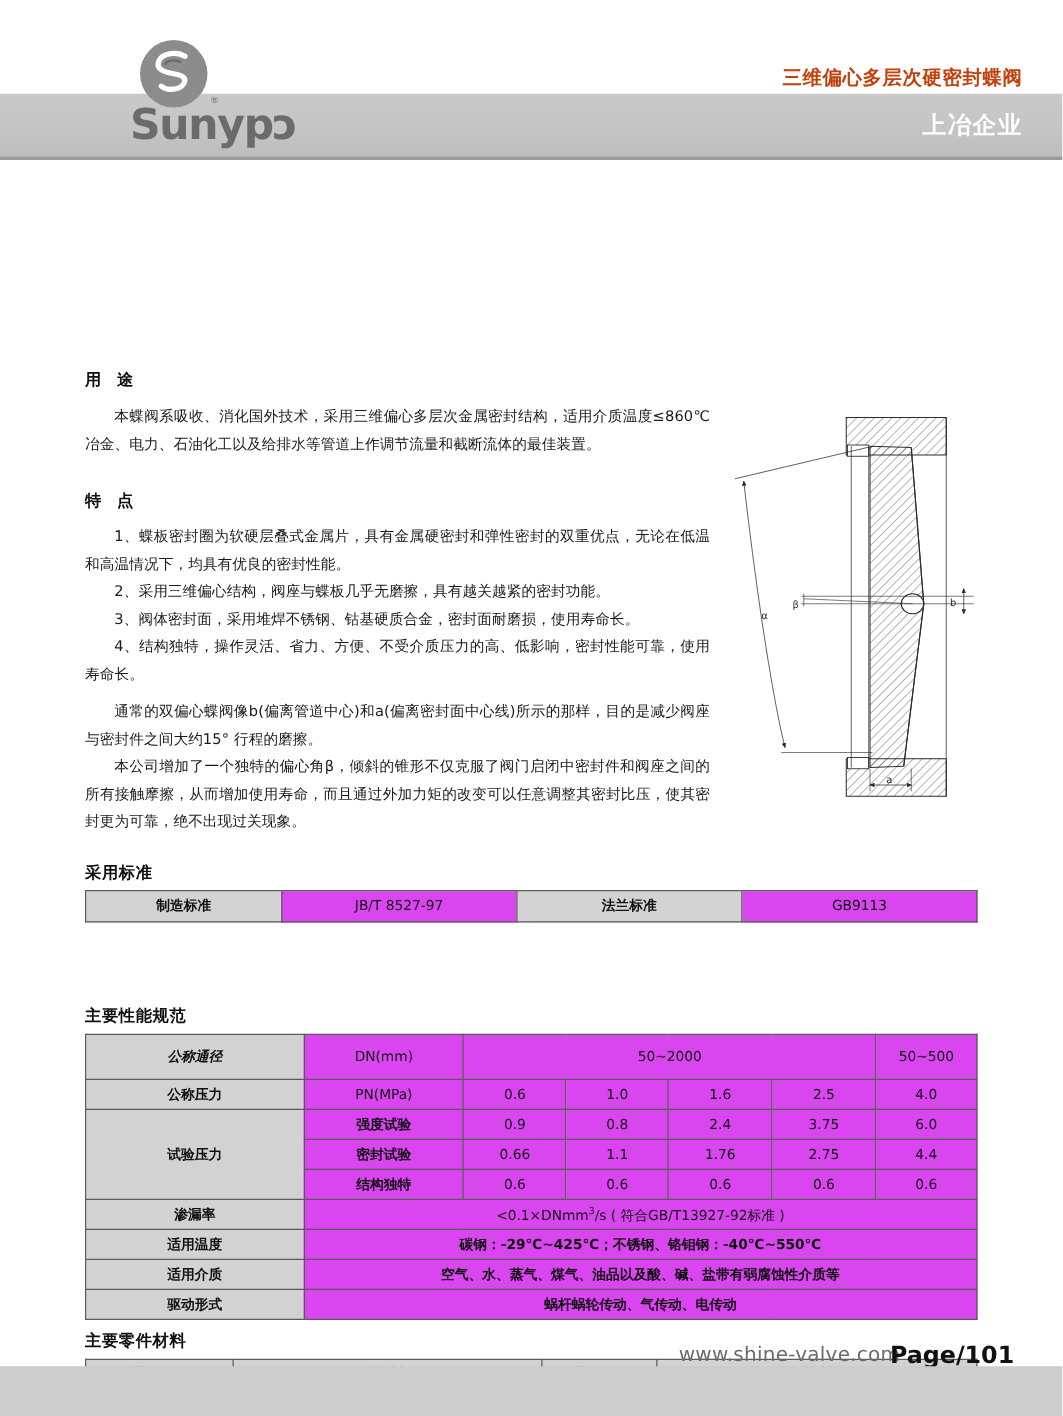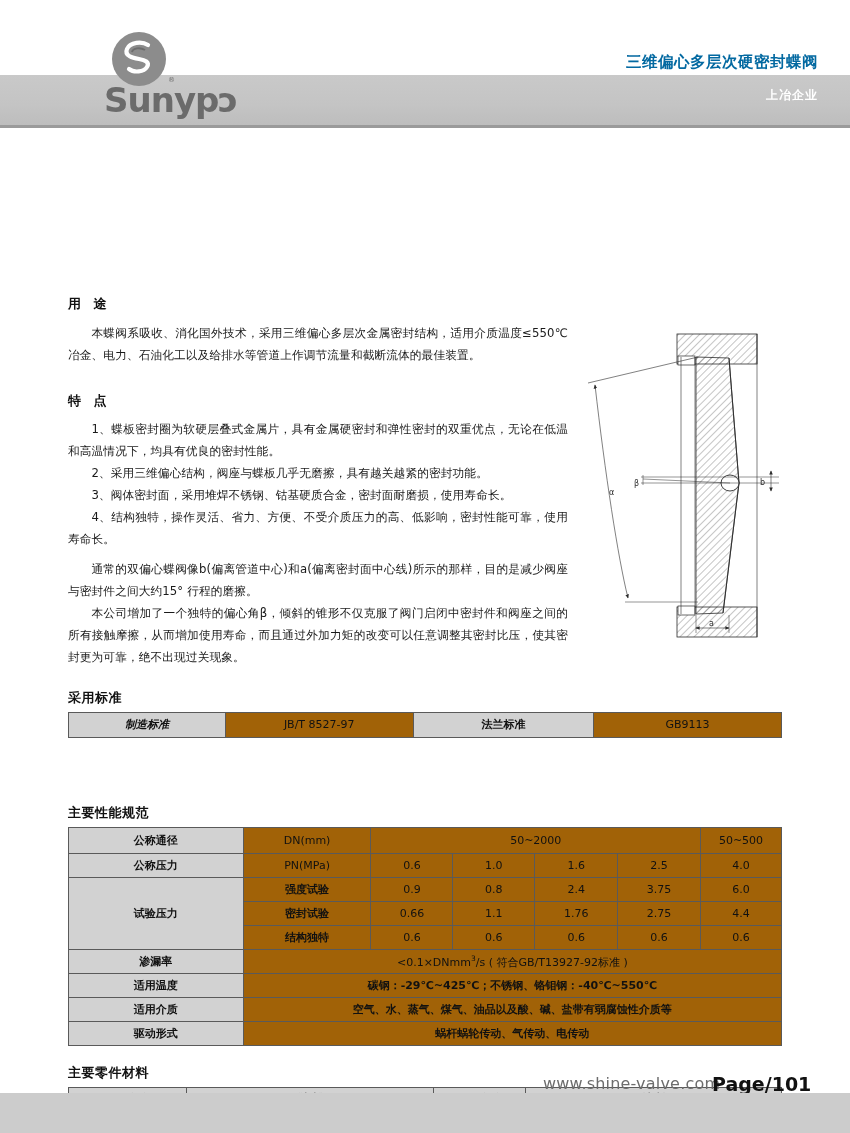--- a/index.html
+++ b/index.html
@@ -58,27 +58,27 @@
     letter-spacing: -1px;
     color: #6b6b6b;
     font-family: "DejaVu Sans", "Liberation Sans", sans-serif;
   }
   .logo-text .flip { display: inline-block; transform: scaleX(-1); }
   .header-title {
     position: absolute;
     right: 32px; top: 52px;
     font-size: 15.5px;
     font-weight: bold;
-    color: #0369a1;
+    color: #c2410c;
     letter-spacing: 0.5px;
   }
   .header-sub {
     position: absolute;
     right: 32px; top: 87px;
-    font-size: 12px;
+    font-size: 19px;
     font-weight: bold;
     color: #ffffff;
     letter-spacing: 1px;
   }
 
   
   .content { position: relative; width: 850px; }
 
   .sec-head {
     position: absolute;
@@ -116,21 +116,21 @@
     position: absolute;
     border-collapse: collapse;
     font-size: 11px;
     color: #111;
   }
   table.t td {
     border: 1px solid #5a5a5a;
     text-align: center;
     vertical-align: middle;
     padding: 0 3px;
-    background: #a16207;
+    background: #d946ef;
     line-height: 1.25;
   }
   table.t td.g { background: #d2d2d2; font-weight: bold; }
   table.t td.b { font-weight: bold; }
 
   
   .footer-site {
     position: absolute;
     left: 543px; top: 1074px;
     font-size: 16px;
@@ -171,21 +171,21 @@
     <div class="logo-text">Sunyp<span class="flip">c</span></div>
   </div>
 
   <div class="header-title">三维偏心多层次硬密封蝶阀</div>
   <div class="header-sub">上冶企业</div>
 </div>
 
 <div class="content">
 
   <div class="sec-head" style="left:68px; top:155px;">用 途</div>
-  <div class="para indent" style="left:68px; top:182px; width:500px;">本蝶阀系吸收、消化国外技术，采用三维偏心多层次金属密封结构，适用介质温度≤550℃冶金、电力、石油化工以及给排水等管道上作调节流量和截断流体的最佳装置。</div>
+  <div class="para indent" style="left:68px; top:182px; width:500px;">本蝶阀系吸收、消化国外技术，采用三维偏心多层次金属密封结构，适用介质温度≤860℃冶金、电力、石油化工以及给排水等管道上作调节流量和截断流体的最佳装置。</div>
 
   <div class="sec-head" style="left:68px; top:252px;">特 点</div>
   <div class="para indent" style="left:68px; top:278px; width:500px;">1、蝶板密封圈为软硬层叠式金属片，具有金属硬密封和弹性密封的双重优点，无论在低温和高温情况下，均具有优良的密封性能。</div>
   <div class="para indent" style="left:68px; top:322px; width:500px;">2、采用三维偏心结构，阀座与蝶板几乎无磨擦，具有越关越紧的密封功能。</div>
   <div class="para indent" style="left:68px; top:344px; width:500px;">3、阀体密封面，采用堆焊不锈钢、钴基硬质合金，密封面耐磨损，使用寿命长。</div>
   <div class="para indent" style="left:68px; top:366px; width:500px;">4、结构独特，操作灵活、省力、方便、不受介质压力的高、低影响，密封性能可靠，使用寿命长。</div>
 
   <div class="para indent" style="left:68px; top:418px; width:500px;">通常的双偏心蝶阀像b(偏离管道中心)和a(偏离密封面中心线)所示的那样，目的是减少阀座与密封件之间大约15° 行程的磨擦。</div>
   <div class="para indent" style="left:68px; top:462px; width:500px;">本公司增加了一个独特的偏心角β，倾斜的锥形不仅克服了阀门启闭中密封件和阀座之间的所有接触摩擦，从而增加使用寿命，而且通过外加力矩的改变可以任意调整其密封比压，使其密封更为可靠，绝不出现过关现象。</div>
 
@@ -237,33 +237,33 @@
     <line x1="113" y1="305" x2="146" y2="305" stroke="#2b2b2b" stroke-width="0.6" marker-start="url(#arb)" marker-end="url(#ar)"></line>
     <line x1="113" y1="292" x2="113" y2="310" stroke="#2b2b2b" stroke-width="0.5"></line>
     <line x1="146" y1="292" x2="146" y2="310" stroke="#2b2b2b" stroke-width="0.5"></line>
     <text x="126" y="303" font-size="8" fill="#2b2b2b" font-family="DejaVu Sans, sans-serif">a</text>
   </svg>
 
   <div class="sec-head-plain" style="left:68px; top:549px;">采用标准</div>
   <table class="t" style="left:68px; top:572px; width:714px;">
     <tbody>
         <tr>
-      <td class="g" style="width:152px; height:25px;font-style:italic;">制造标准</td>
+      <td class="g" style="width:152px; height:25px;">制造标准</td>
       <td style="width:182px;">JB/T 8527-97</td>
       <td class="g" style="width:175px;">法兰标准</td>
       <td style="width:182px;">GB9113</td>
     </tr>
   </tbody>
     </table>
 
   <div class="sec-head-plain" style="left:68px; top:664px;">主要性能规范</div>
   <table class="t" style="left:68px; top:687px; width:714px;">
     <tbody>
         <tr>
-      <td class="g" style="width:175px; height:26px;">公称通径</td>
+      <td class="g" style="width:175px; height:36px;font-style:italic;">公称通径</td>
       <td style="width:128px;">DN(mm)</td>
       <td colspan="4" style="width:330px;">50~2000</td>
       <td style="width:81px;">50~500</td>
     </tr>
     <tr>
       <td class="g" style="height:24px;">公称压力</td>
       <td>PN(MPa)</td>
       <td style="width:82px;">0.6</td>
       <td style="width:82px;">1.0</td>
       <td style="width:83px;">1.6</td>

